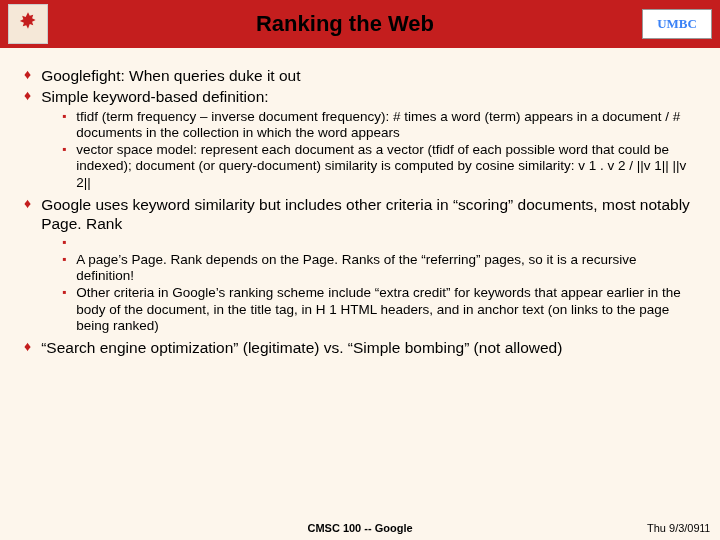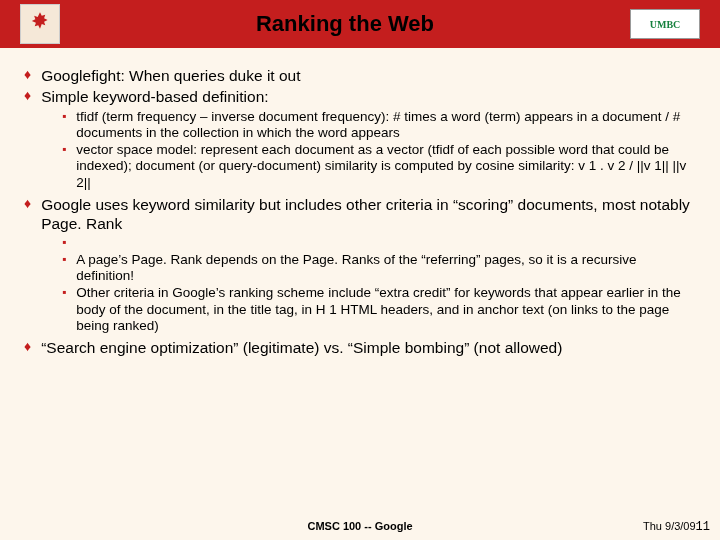--- a/index.html
+++ b/index.html
@@ -10,42 +10,42 @@
     font-family: Arial, Helvetica, sans-serif;
     position: relative;
     overflow: hidden;
   }
   .header {
     background: #c41e1e;
     height: 48px;
     display: flex;
     align-items: center;
     justify-content: space-between;
-    padding: 0 20px;
+    padding: 0 8px;
   }
   .logo-left {
     width: 40px;
     height: 40px;
     background: #f5e8d8;
     border: 1px solid #ccc;
     display: flex;
     align-items: center;
     justify-content: center;
   }
   .logo-left svg { width: 28px; height: 28px; }
   .logo-right {
     width: 70px;
     height: 30px;
     background: #fff;
     display: flex;
     align-items: center;
     justify-content: center;
     font-weight: bold;
-    font-size: 10px;
-    color: #15803d;
+    font-size: 13px;
+    color: #3b82f6;
     border: 1px solid #999;
     font-family: "Times New Roman", serif;
   }
   .title {
     flex: 1;
     text-align: center;
     color: #000;
     font-weight: bold;
     font-size: 22px;
   }
@@ -94,22 +94,21 @@
     color: #000;
   }
   .footer .center {
     position: absolute;
     left: 50%;
     transform: translateX(-50%);
     font-weight: bold;
   }
   .footer .page {
     color: #000000;
-    font-size: 12px;
-    font-family: Liberation Mono, monospace;
+    font-size: 10px;
   }
   .gap { margin-top: 4px; }
 </style>
 </head>
 <body>
 
 <div class="header">
   <div class="logo-left">
     <svg viewBox="0 0 24 24">
         <path fill="#c41e1e" d="M12 2l1.5 3 3-1-1 3 3 1.5-3 1.5 1 3-3-1L12 16l-1.5-3-3 1 1-3L5 9.5 8 8 7 5l3 1z"></path>

